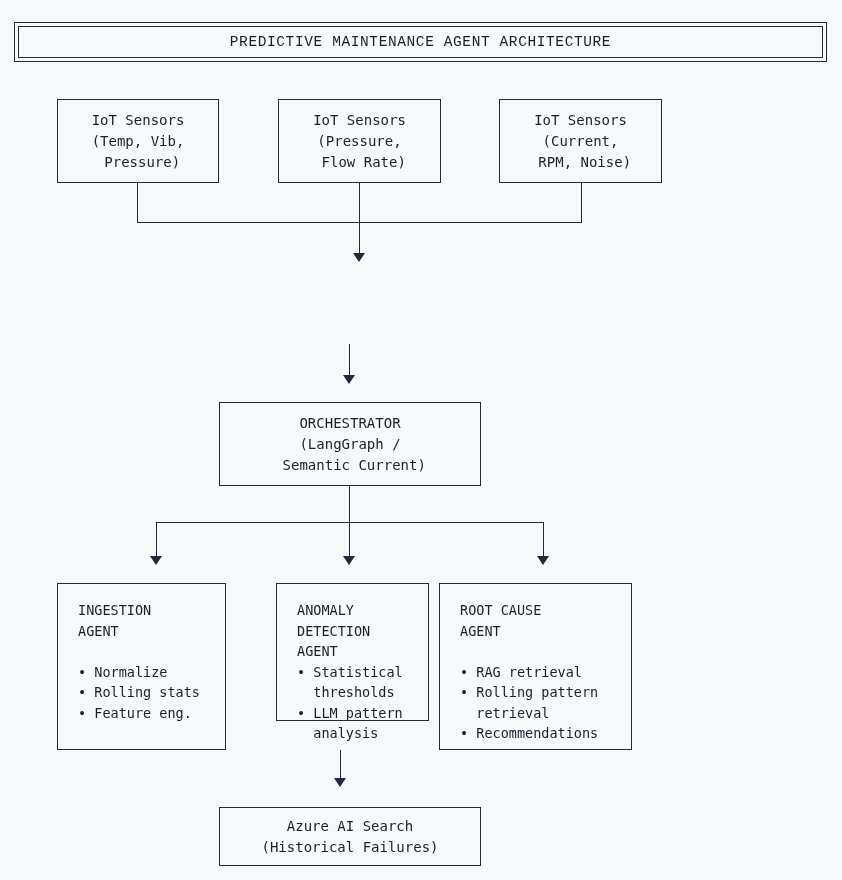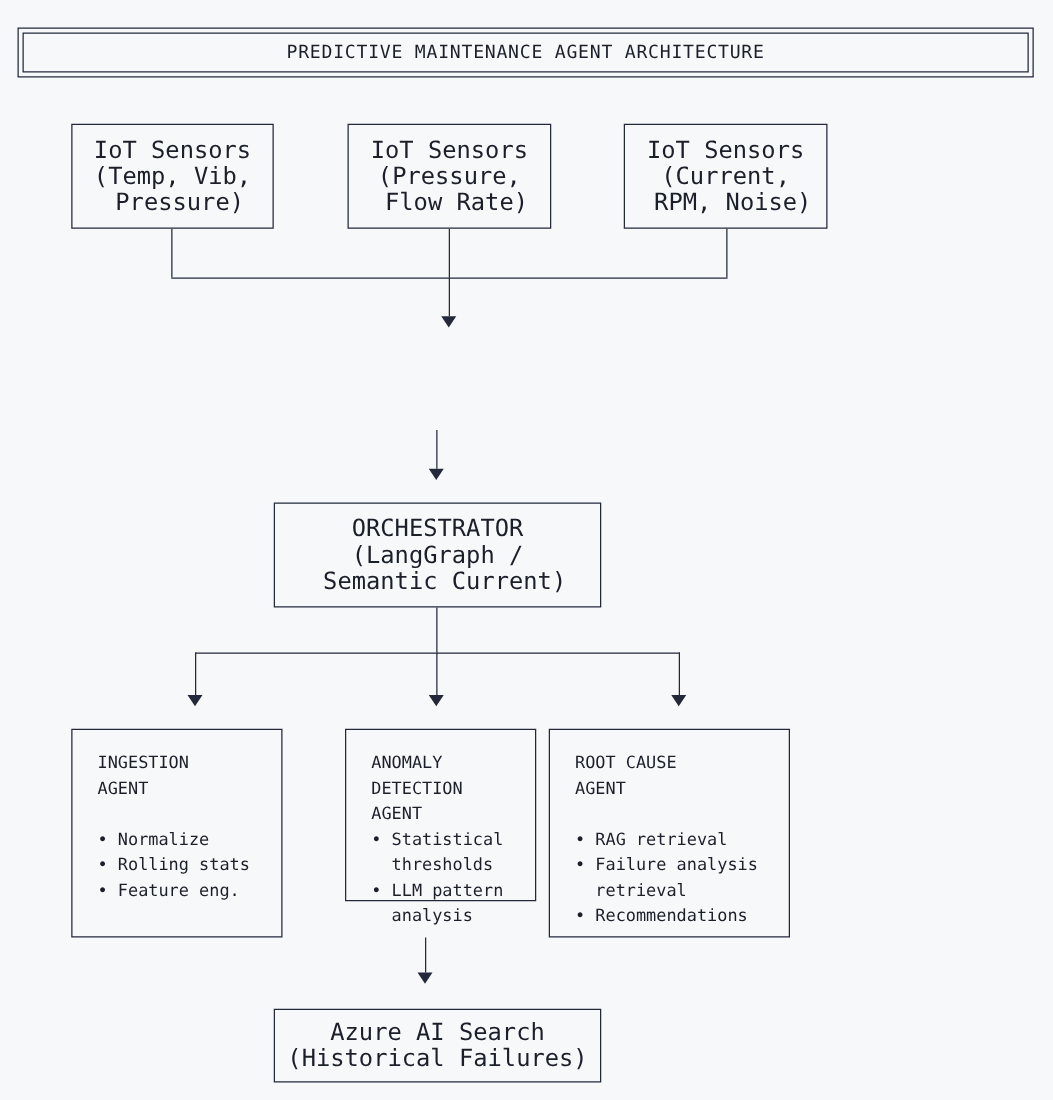--- a/index.html
+++ b/index.html
@@ -60,21 +60,21 @@
   }
   .node-lines {
     position: absolute;
     left: 0;
     top: 0;
     width: 100%;
     height: 100%;
     display: flex;
     flex-direction: column;
     justify-content: center;
-    font-size: 19px;
+    font-size: 14px;
     line-height: 21px;
     white-space: pre;
   }
   .node-lines.centered {
     align-items: center;
     text-align: center;
   }
   .node-lines.lefted {
     align-items: flex-start;
     text-align: left;
@@ -118,21 +118,21 @@
     border-right: 6px solid transparent;
     border-top: 9px solid #23283a;
   }
 </style>
 </head>
 <body style="background: rgb(247, 248, 250);">
 
 <div id="canvas">
 
   <div class="title-outer" style="border-color: rgb(35, 40, 58);">
-    <div class="title-inner" style="border-color: rgb(35, 40, 58);">
+    <div class="title-inner" style="border-color: rgb(35, 40, 58); font-family: Liberation Mono, monospace;">
       <span class="title-text">PREDICTIVE MAINTENANCE AGENT ARCHITECTURE</span>
     </div>
   </div>
 
   <div class="node" style="left: 57px; top: 99px; width: 162px; height: 84px; border-color: rgb(35, 40, 58);">
     <div class="node-lines centered">
       <span class="line">IoT Sensors</span>
       <span class="line">(Temp, Vib,</span>
       <span class="line"> Pressure)</span>
     </div>
@@ -204,21 +204,21 @@
       <span class="line bullet-row overflow">  analysis</span>
     </div>
   </div>
 
   <div class="node agent" style="left: 439px; top: 583px; width: 193px; height: 167px; border-color: rgb(35, 40, 58);">
     <div class="node-lines lefted">
       <span class="line">ROOT CAUSE</span>
       <span class="line">AGENT</span>
       <span class="blank"></span>
       <span class="line bullet-row overflow">• RAG retrieval</span>
-      <span class="line bullet-row overflow">• Failure analysis</span>
+      <span class="line bullet-row overflow">• Rolling pattern</span>
       <span class="line bullet-row overflow">  retrieval</span>
       <span class="line bullet-row overflow">• Recommendations</span>
     </div>
   </div>
 
   <div class="vline" style="left: 340px; top: 750px; height: 28px; background: rgb(35, 40, 58);"></div>
   <div class="arrow" style="left: 334px; top: 778px; border-top-color: rgb(35, 40, 58);"></div>
 
   <div class="node" style="left: 219px; top: 807px; width: 262px; height: 59px; border-color: rgb(35, 40, 58);">
     <div class="node-lines centered">

